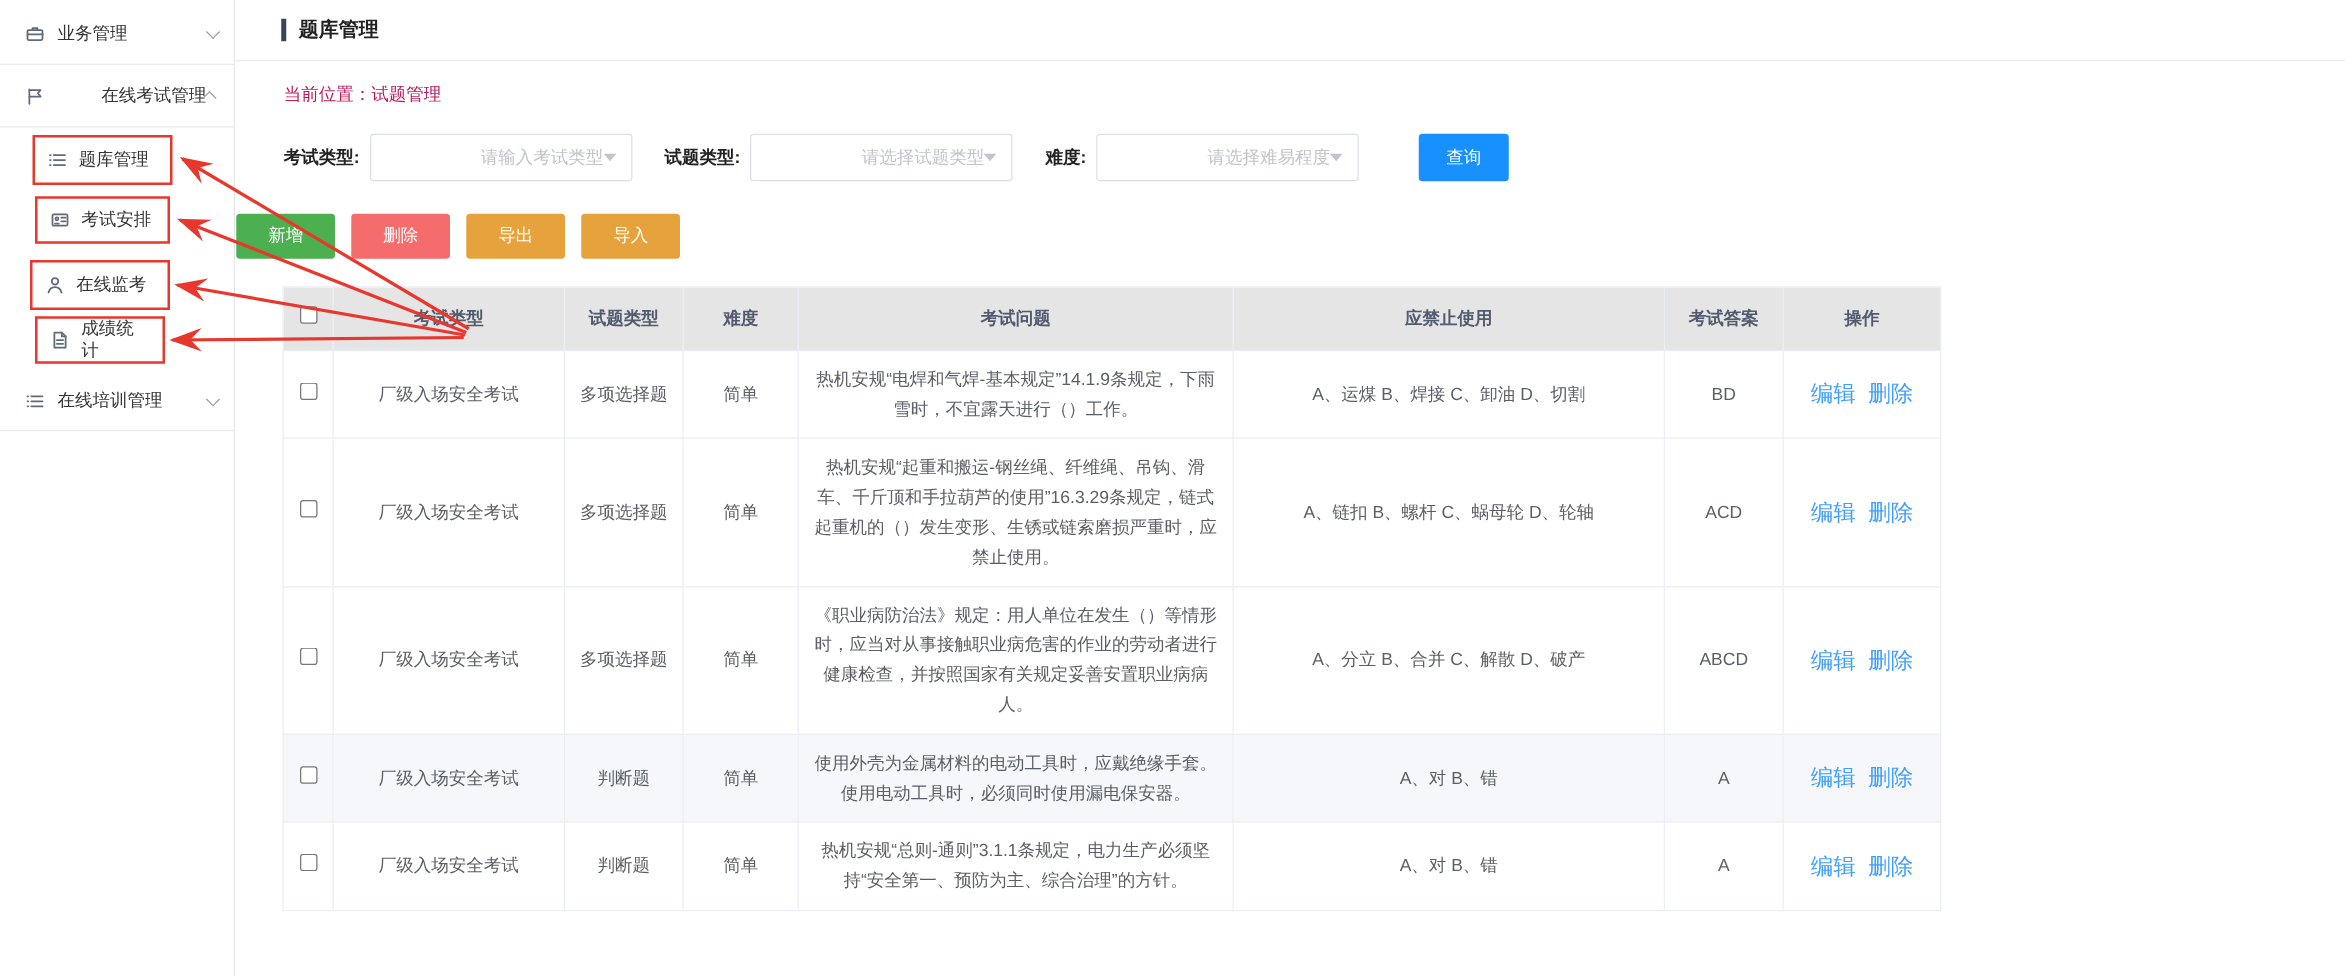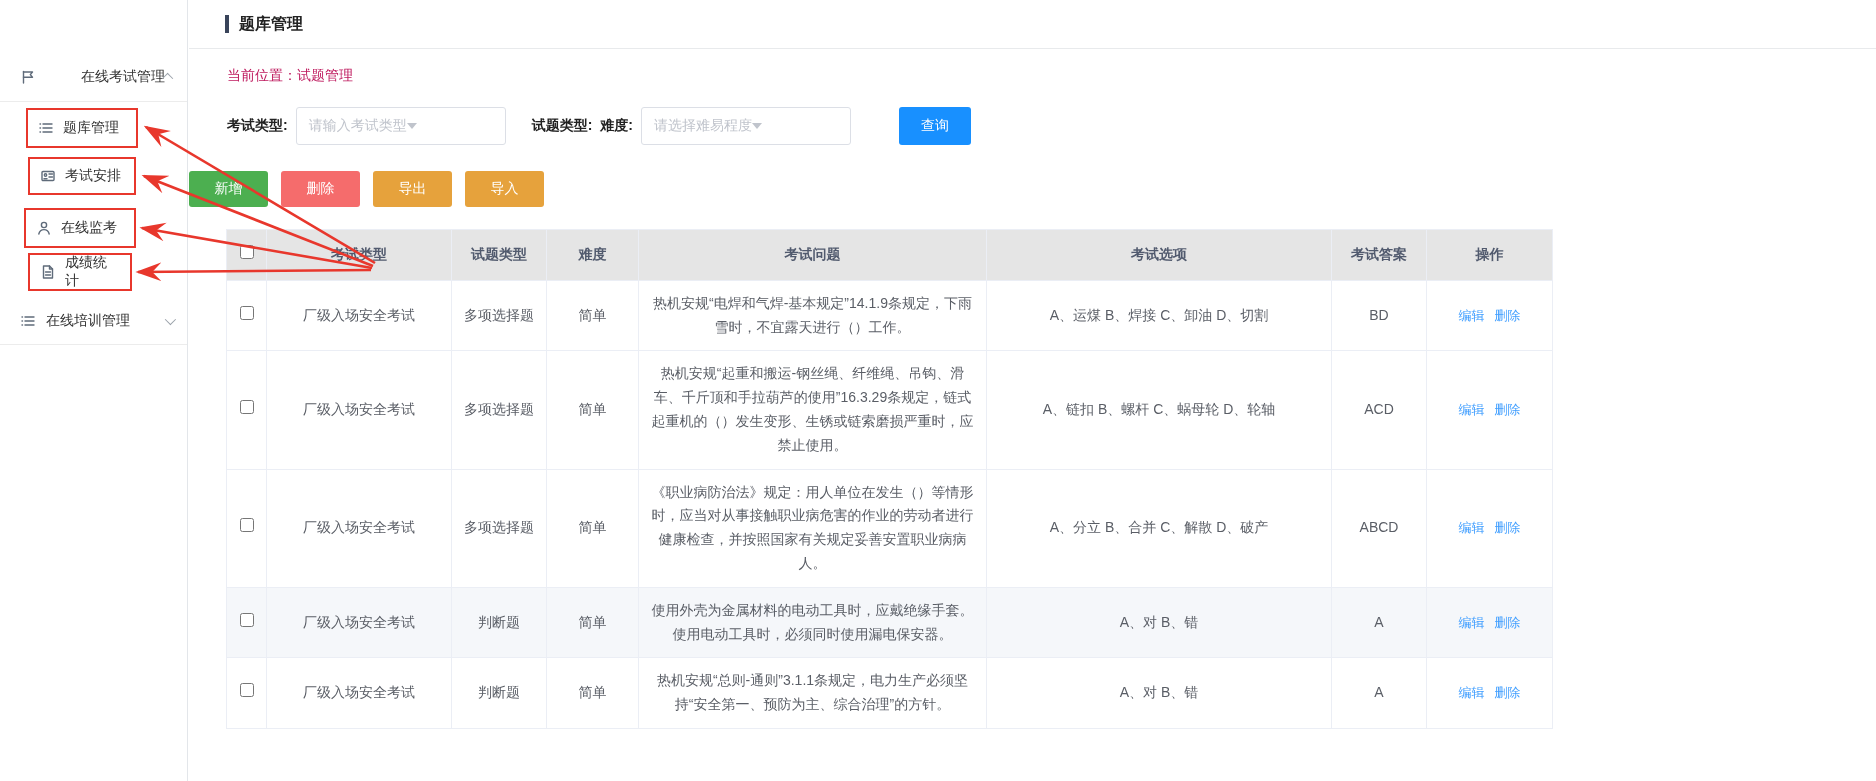--- a/index.html
+++ b/index.html
@@ -26,21 +26,21 @@
   .main { position:absolute; left:189px; top:0; width:1687px; height:781px; background:#fff; }
   .page-header { height:49px; display:flex; align-items:center; padding-left:36px;
     border-bottom:1px solid #e8eaec; }
   .title-bar { width:4px; height:18px; background:#39445a; margin-right:10px; }
   .page-title { font-size:16px; font-weight:700; color:#222; }
   .breadcrumb { margin:18px 0 0 38px; color:#be185d; font-size:14px; }
 
   .filter-row { display:flex; align-items:center; margin:22px 16px 0 38px; }
   .f-label { font-weight:700; color:#222; margin-right:8px; white-space:nowrap; }
   .select { width:210px; height:38px; border:1px solid #dcdfe6; border-radius:3px;
-    display:flex; align-items:center; justify-content:flex-start; padding:0 12px;
+    display:flex; align-items:center; justify-content:flex-end; padding:0 12px;
     margin-right:26px; cursor:pointer; background:#fff; }
   .select .ph { color:#c0c4cc; font-size:14px; }
   .caret { width:0; height:0; border-left:5px solid transparent; border-right:5px solid transparent;
     border-top:6px solid #c0c4cc; }
   .btn { border:none; border-radius:3px; color:#fff; font-size:14px; cursor:pointer;
     font-family:inherit; }
   .btn-query { width:72px; height:38px; background:#1890ff; margin-left:22px; }
 
   .action-row { display:flex; justify-content:flex-start; gap:13px; margin:26px 324px 0 0; }
   .action-row .btn { width:79px; height:36px; }
@@ -49,31 +49,41 @@
   .btn-export { background:#e6a23c; }
   .btn-import { background:#e6a23c; }
 
   
   .table-wrap { margin:22px 324px 0 37px; }
   table { width:100%; border-collapse:collapse; table-layout:fixed; }
   th,td { border:1px solid #ebeef5; text-align:center; vertical-align:middle;
     padding:11px 12px; color:#5a5e66; font-size:14px; line-height:1.7; word-break:break-all; }
   th { font-weight:700; color:#515a6e; padding:13px 8px; background:#e5e5e5; }
   tbody tr:nth-child(4) { background:#f5f7fa; }
-  .ops a { color:#409eff; text-decoration:none; margin:0 5px; font-size:13px; cursor:pointer; }
+  .ops a { color:#409eff; text-decoration:none; margin:0 5px; font-size:18px; cursor:pointer; }
   input[type="checkbox"] { width:14px; height:14px; cursor:pointer; accent-color:#1890ff; }
 
   
   .annot { position:absolute; left:0; top:0; width:1876px; height:781px; pointer-events:none; }
 </style>
 </head>
 <body>
 
 <div class="sidebar">
 
+  <div class="side-item side-divider" style="top:2px; height:50px;">
+    <span class="icn">
+      <svg viewBox="0 0 16 16">
+          <rect x="2" y="5" width="12" height="8" rx="1"></rect>
+          <path d="M6 5V3.5h4V5M2 8.5h12"></path>
+        </svg>
+    </span>
+    <span class="lbl">业务管理</span>
+    <span class="chev down"></span>
+  </div>
 
   <div class="side-item side-divider" style="top:52px; height:50px;text-align:right;">
     <span class="icn">
       <svg viewBox="0 0 16 16">
           <path d="M3.5 14V2.5"></path>
           <path d="M3.5 3h9l-2.2 2.6L12.5 8.2h-9"></path>
         </svg>
     </span>
     <span class="lbl">在线考试管理</span>
     <span class="chev up"></span>
@@ -140,20 +150,24 @@
   <div class="breadcrumb">当前位置：试题管理</div>
 
   <div class="filter-row">
     <span class="f-label">考试类型:</span>
     <div class="select">
       <span class="ph">请输入考试类型</span>
       <span class="caret"></span>
     </div>
 
     <span class="f-label">试题类型:</span>
+    <div class="select">
+      <span class="ph">请选择试题类型</span>
+      <span class="caret"></span>
+    </div>
 
     <span class="f-label">难度:</span>
     <div class="select">
       <span class="ph">请选择难易程度</span>
       <span class="caret"></span>
     </div>
 
     <button class="btn btn-query">查询</button>
   </div>
 
@@ -178,21 +192,21 @@
       </colgroup>
       <thead>
         <tr>
           <th>
             <input type="checkbox" style="">
           </th>
           <th>考试类型</th>
           <th>试题类型</th>
           <th>难度</th>
           <th>考试问题</th>
-          <th>考试选项</th>
+          <th>应禁止使用</th>
           <th>考试答案</th>
           <th>操作</th>
         </tr>
       </thead>
       <tbody>
   <tr>
     <td>
       <input type="checkbox" style="">
     </td>
     <td>厂级入场安全考试</td>

